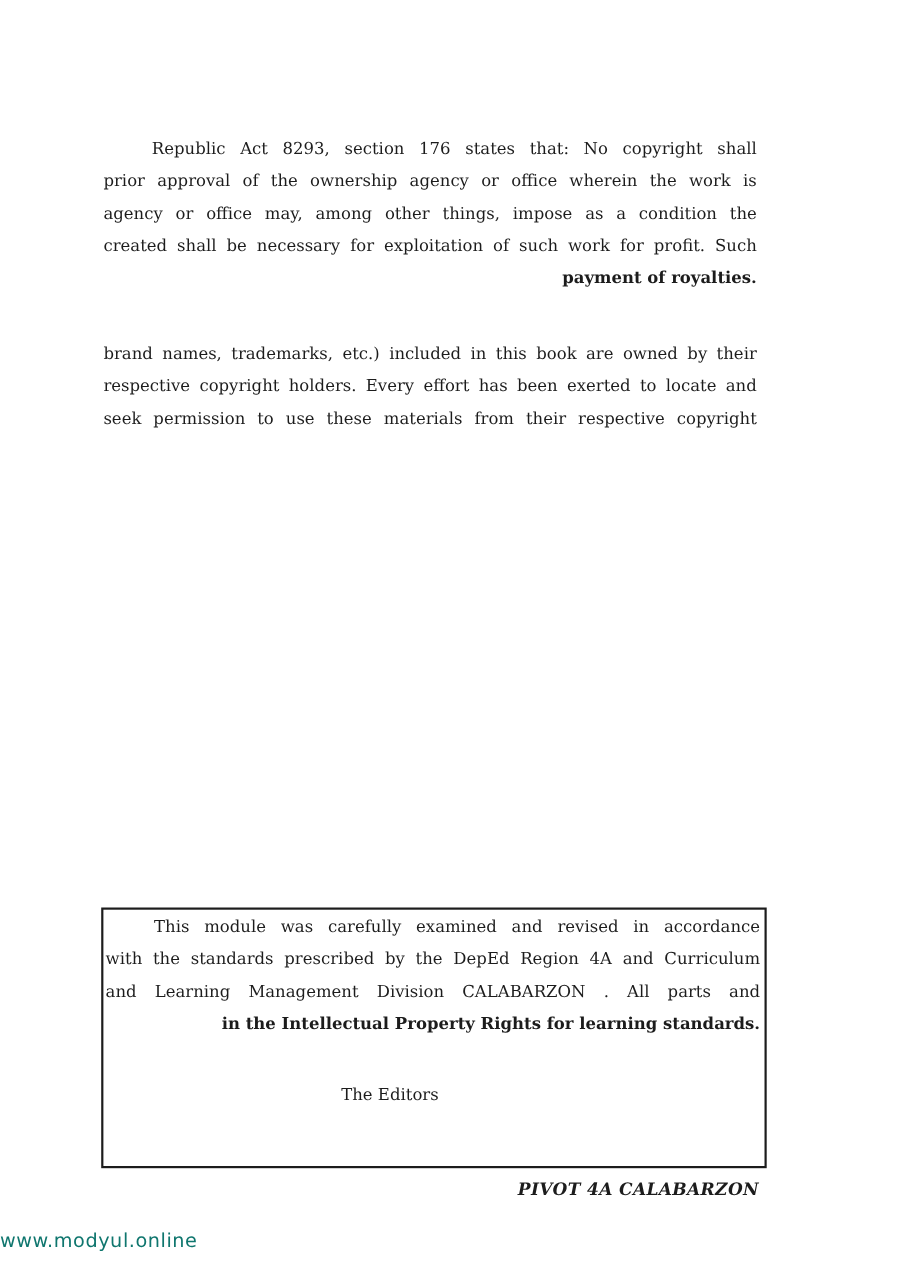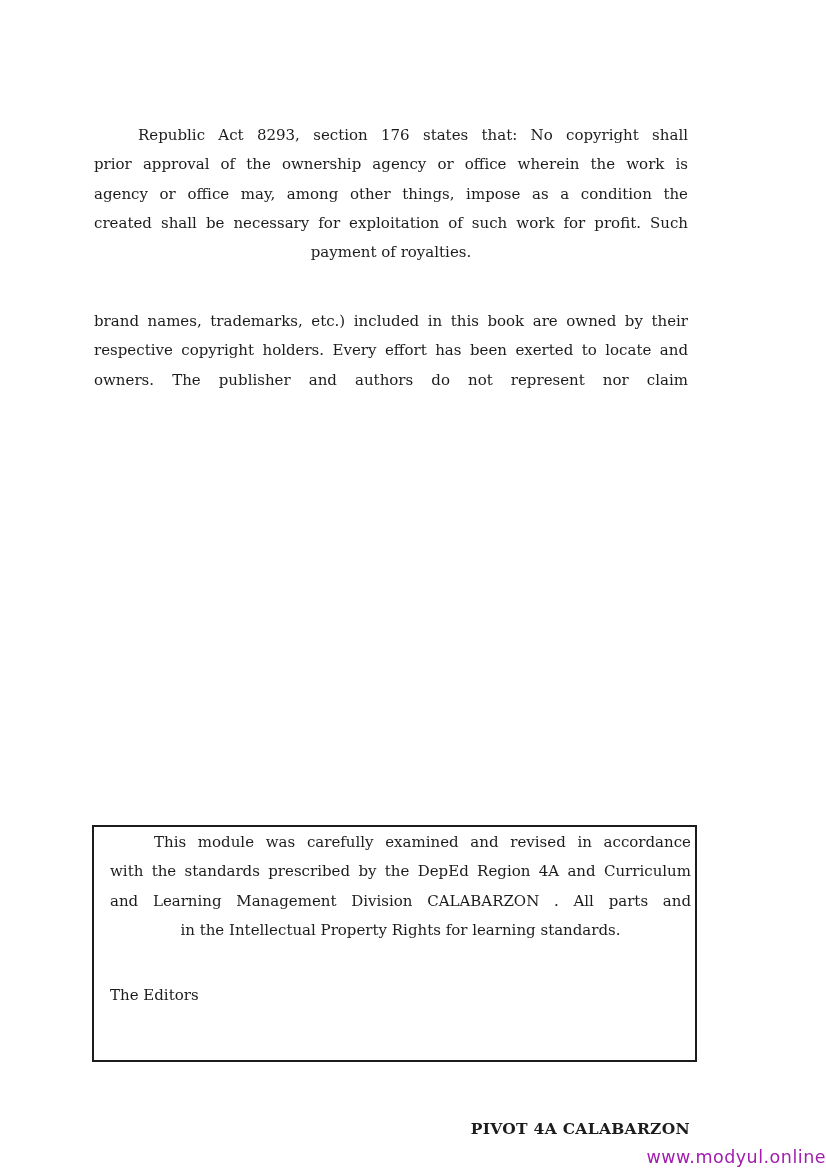--- a/index.html
+++ b/index.html
@@ -25,77 +25,78 @@
     line-height: 29.3px;
   }
   .jline {
     text-align: justify;
     text-align-last: justify;
   }
   .indent {
     padding-left: 44px;
   }
   .lastline {
-    text-align: center;
+    text-align: right;
+    font-weight: bold;
   }
   .revision-box {
     position: absolute;
     left: 92px;
     top: 825px;
     width: 605px;
     height: 237px;
     box-sizing: border-box;
     border: 2px solid #1c1c1c;
-    padding: 1px 4px 0 16px;
+    padding: 1px 4px 0 2px;
     font-size: 15px;
     line-height: 29.3px;
   }
   .signature-line {
     margin-top: 36px;
-    text-align: left;
+    text-align: center;
     padding-right: 78px;
   }
   .pivot-line {
     position: absolute;
-    top: 1119px;
+    top: 1071px;
     right: 136px;
     font-size: 15.5px;
     font-weight: bold;
+    font-style: italic;
     letter-spacing: 0.3px;
   }
   .watermark {
     position: absolute;
     top: 1119px;
     left: 0;
     width: 100%;
-    text-align: right;
+    text-align: left;
     font-family: "DejaVu Sans", "Liberation Sans", sans-serif;
     font-size: 17.5px;
     letter-spacing: 0.5px;
-    color: #a21caf;
-    margin-top: 28px;
+    color: #0f766e;
   }
 </style>
 </head>
 <body>
 
 <div class="page">
 
   <div class="para" style="top:121px">
     <div class="jline indent">Republic Act 8293, section 176 states that: No copyright shall</div>
     <div class="jline">prior approval of the ownership agency or office wherein the work is</div>
     <div class="jline">agency or office may, among other things, impose as a condition the</div>
     <div class="jline">created shall be necessary for exploitation of such work for profit. Such</div>
     <div class="lastline">payment of royalties.</div>
   </div>
 
   <div class="para" style="top:307px">
     <div class="jline">brand names, trademarks, etc.) included in this book are owned by their</div>
     <div class="jline">respective copyright holders. Every effort has been exerted to locate and</div>
-    <div class="jline">owners. The publisher and authors do not represent nor claim</div>
+    <div class="jline">seek permission to use these materials from their respective copyright</div>
   </div>
 
   <div class="revision-box">
     <div class="jline indent">This module was carefully examined and revised in accordance</div>
     <div class="jline">with the standards prescribed by the DepEd Region 4A and Curriculum</div>
     <div class="jline">and Learning Management Division CALABARZON . All parts and</div>
     <div class="lastline">in the Intellectual Property Rights for learning standards.</div>
     <div class="signature-line">The Editors</div>
   </div>
 

